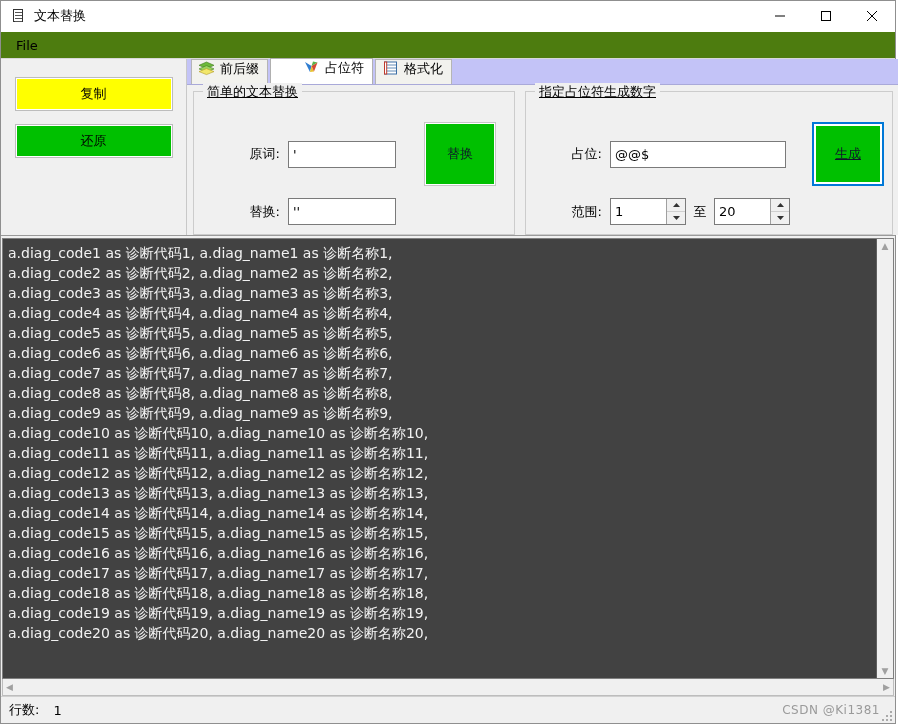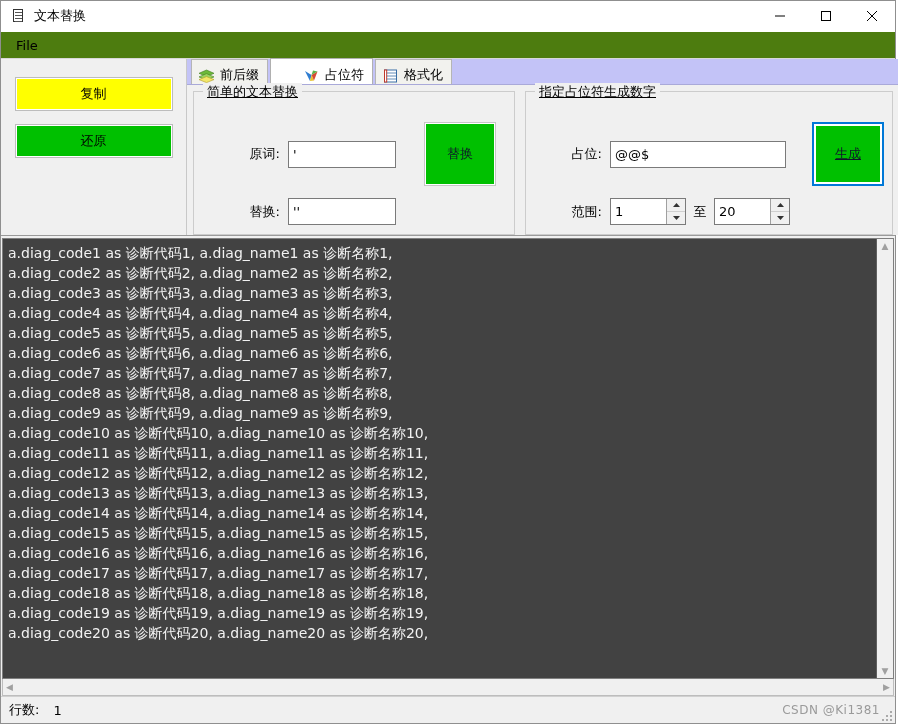--- a/index.html
+++ b/index.html
@@ -126,21 +126,21 @@
     height: 26px;
     background: #c3c3f7;
     display: flex; align-items: flex-end;
     padding-left: 4px;
     box-sizing: border-box;
     flex: 0 0 auto;
     border-bottom: 1px solid #a9a9d9;
   }
   .tab {
     height: 25px;
-    display: flex; align-items: flex-end;
+    display: flex; align-items: flex-start;
     padding: 0 8px 0 6px;
     font-size: 13px;
     color: #000;
     background: #f2f2ee;
     border: 1px solid #b5b5b5;
     border-bottom: none;
     box-sizing: border-box;
     margin-right: 2px;
     cursor: default;
   }

